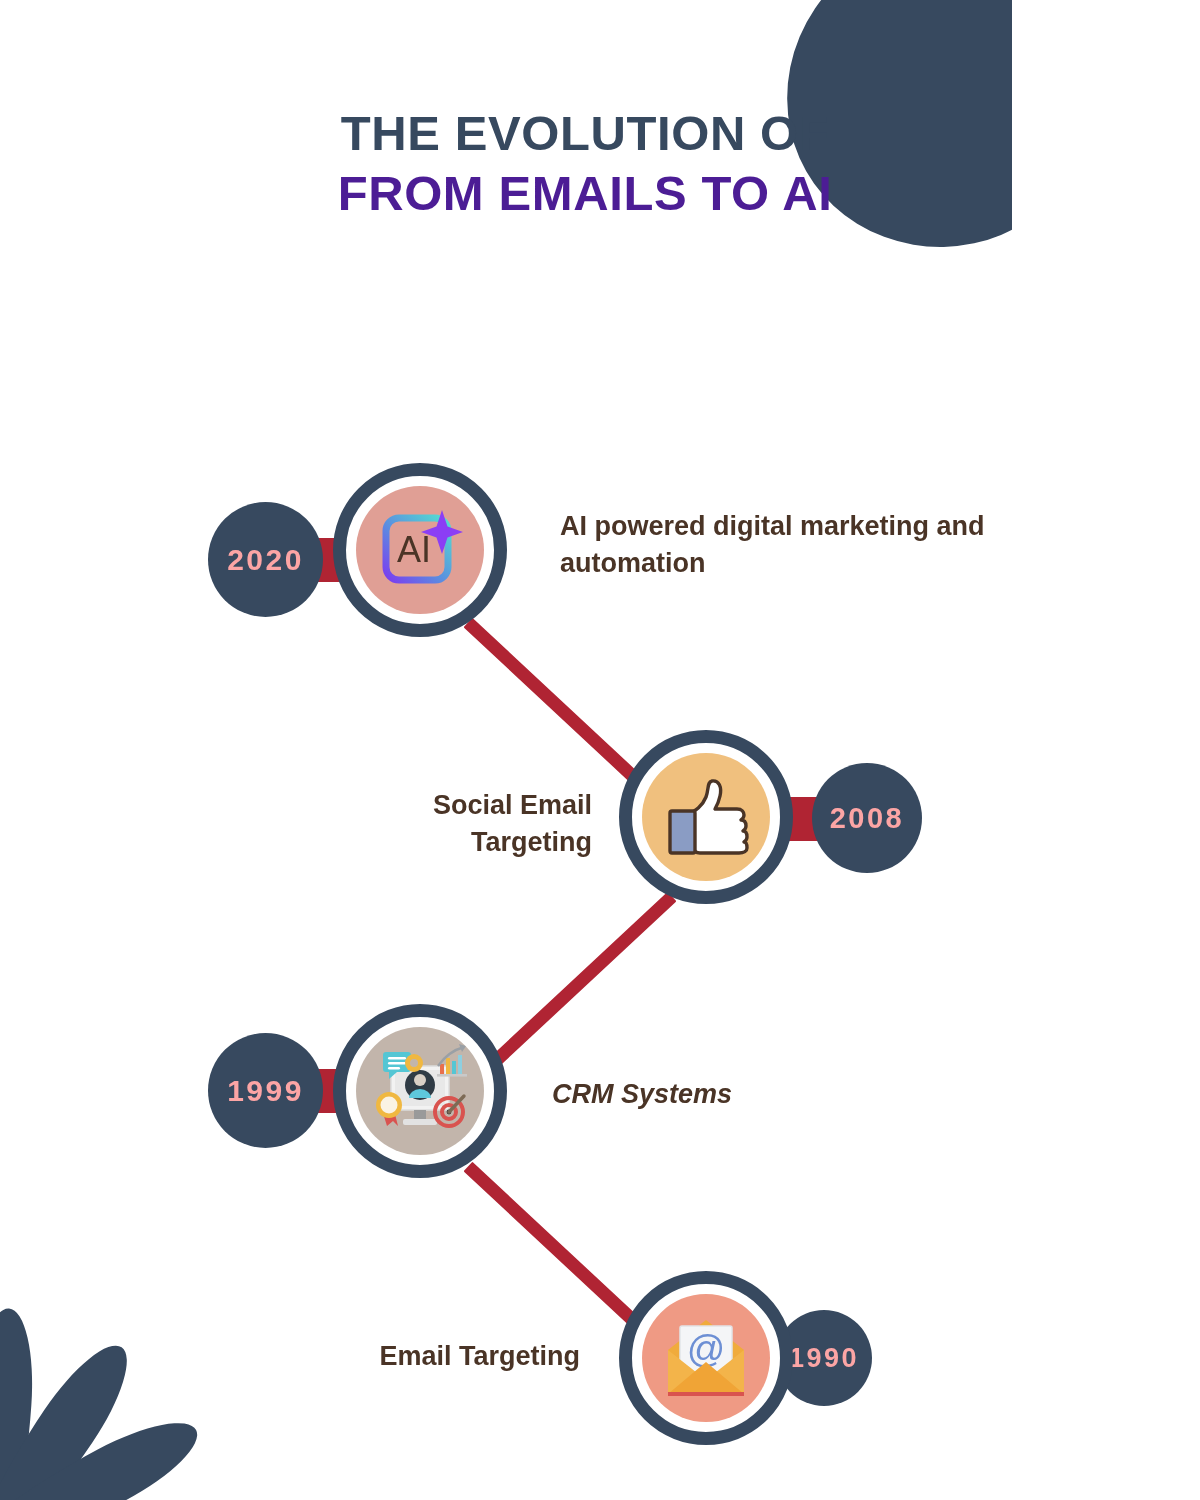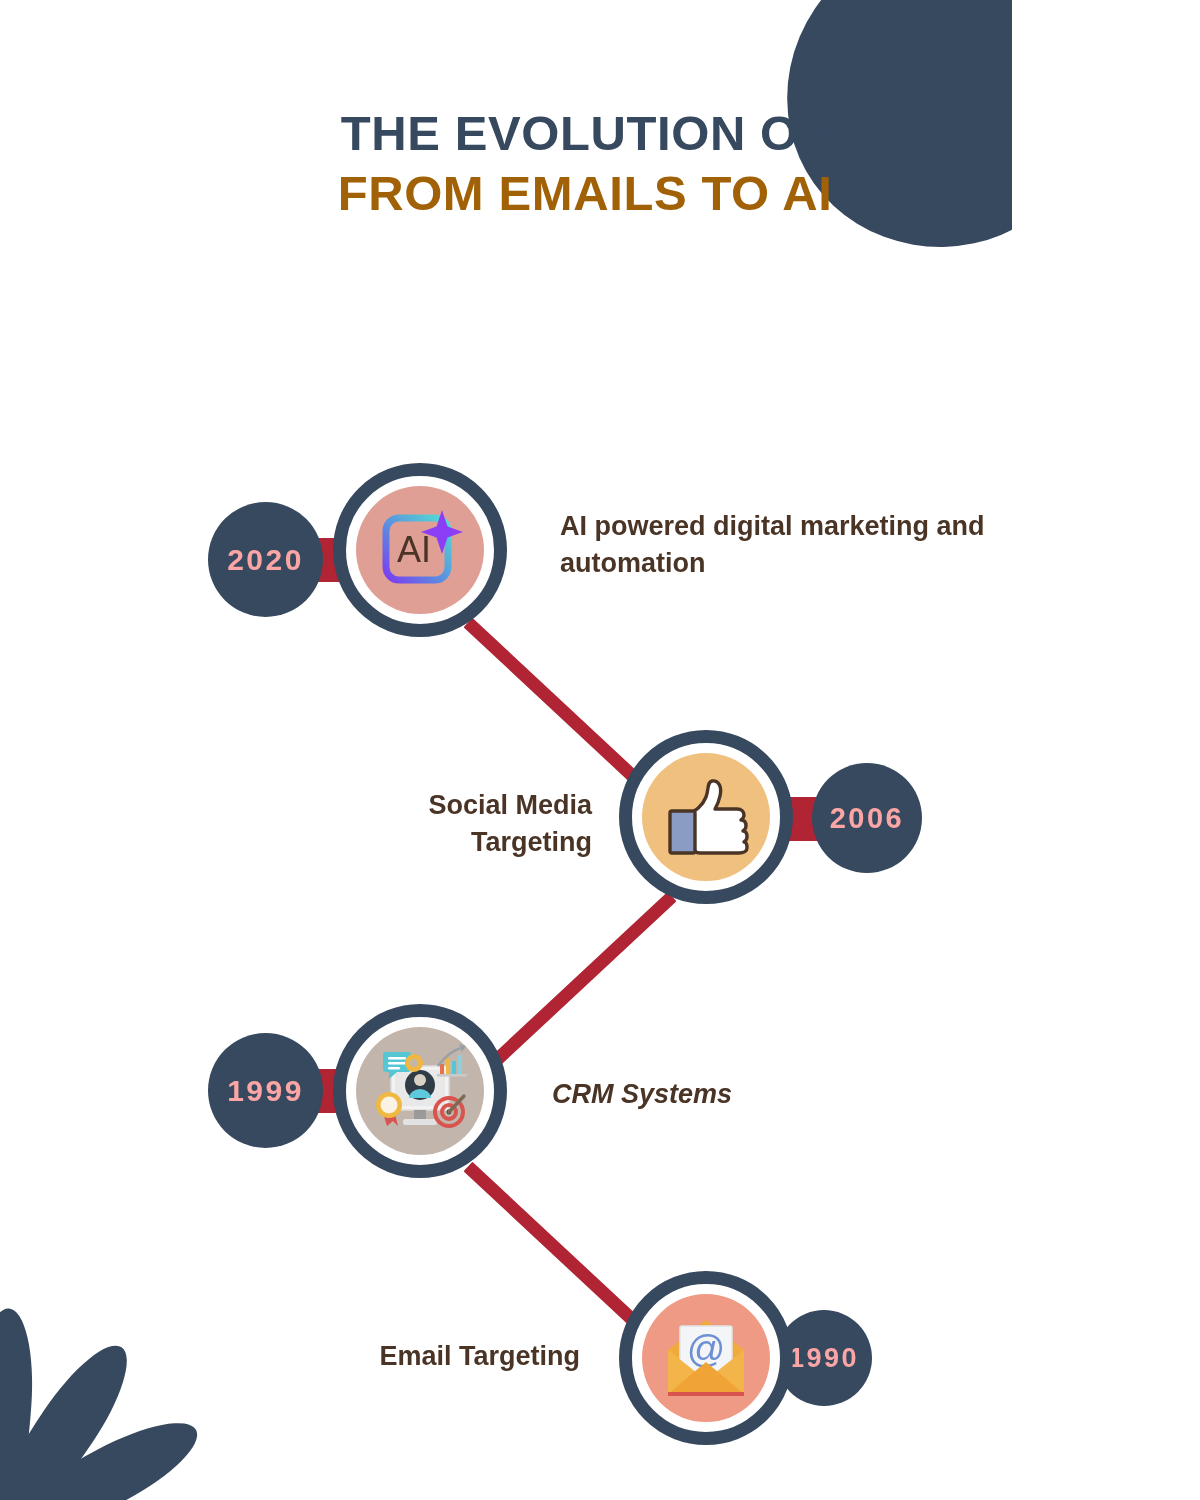--- a/index.html
+++ b/index.html
@@ -57,21 +57,21 @@
   }
   .title-line {
     font-size: 49px;
     font-weight: 700;
     letter-spacing: 0.6px;
     line-height: 1.22;
     color: #37495f;
     text-transform: uppercase;
   }
   .title-accent {
-    color: #a16207;
+    color: #4c1d95;
   }
 
   
   .timeline {
     position: absolute;
     inset: 0;
   }
   .connector {
     position: absolute;
     height: 13px;
@@ -184,38 +184,38 @@
         </div>
       </div>
       <div class="node-label label-right" style="left:560px; top:508px; width:440px;">
         <span>AI powered digital marketing and automation</span>
       </div>
     </div>
 
     <div class="node">
       <div class="year-tab" style="left:780px; top:797px;"></div>
       <div class="year-badge" style="left:812px; top:763px; width:110px; height:110px; font-size:29px;">
-        <span>2006</span>
+        <span>2008</span>
       </div>
       <div class="icon-ring" style="left:619px; top:730px;">
         <div class="icon-disc" style="background:#f0c07e;">
           <svg width="104" height="104" viewBox="0 0 104 104">
             <g stroke="#4a3426" stroke-width="3.4" stroke-linejoin="round">
               <path d="M40 46 C40 46 48 42 52 32 C55 24 53 17 58 16 C65 15 68 22 66 31
                        C64.5 38 61 44 61 44 L83 44 C88 44 90 47 90 50 C90 53 87 55 87 55
                        C91 55 92 58 92 61 C92 64 89 66 89 66 C92 66 93 69 93 72
                        C93 75 90 77 90 77 C92.5 77 93 80 93 83 C93 86 90 88 85 88
                        L46 88 C42 88 40 86 40 83 Z" fill="#ffffff"></path>
               <rect x="16" y="46" width="25" height="42" rx="2" fill="#8a9cc4"></rect>
             </g>
           </svg>
         </div>
       </div>
       <div class="node-label label-left" style="left:340px; top:787px; width:252px;">
-        <span>Social Media Targeting</span>
+        <span>Social Email Targeting</span>
       </div>
     </div>
 
     <div class="node">
       <div class="year-tab" style="left:304px; top:1069px;"></div>
       <div class="year-badge" style="left:208px; top:1033px; width:115px; height:115px; font-size:30px;">
         <span>1999</span>
       </div>
       <div class="icon-ring" style="left:333px; top:1004px;">
         <div class="icon-disc" style="background:#c2b5ab;">

